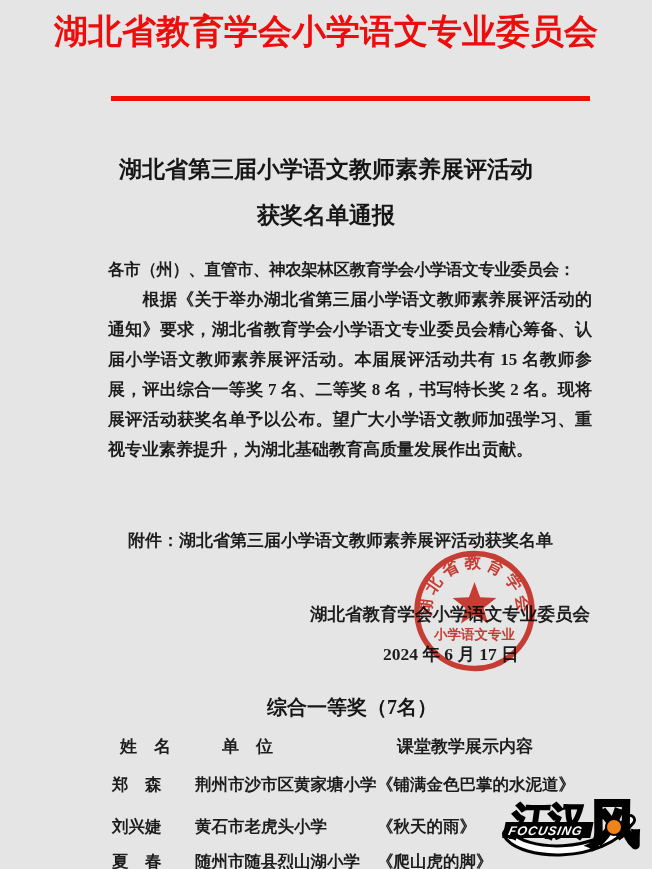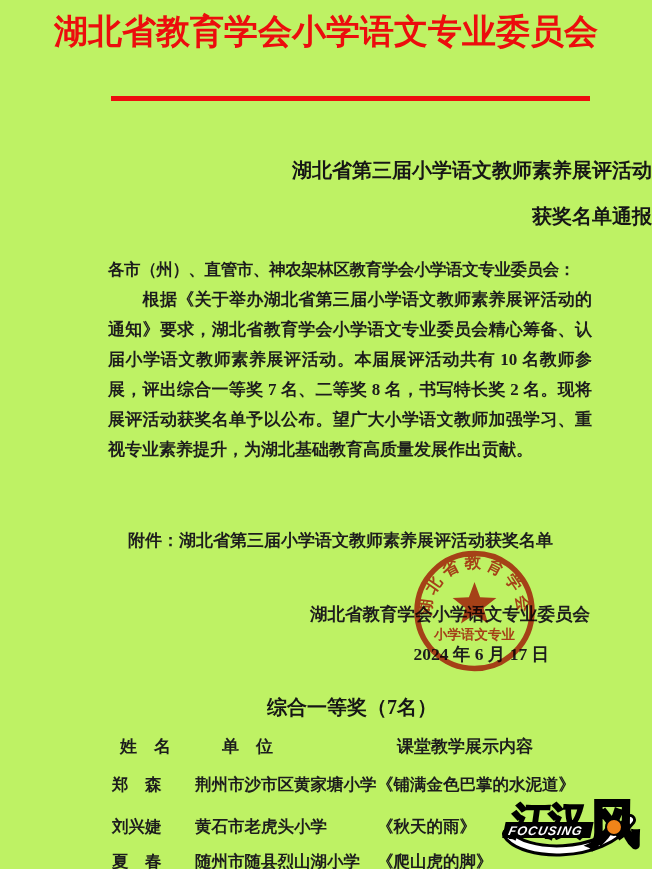--- a/index.html
+++ b/index.html
@@ -2,21 +2,21 @@
 <html><head>
 <meta charset="utf-8">
 <style>
   * { margin: 0; padding: 0; box-sizing: border-box; }
   html, body { background: #ffffff; }
   .page {
     position: relative;
     width: 652px;
     height: 869px;
     margin: 0 auto;
-    background: #bef264;
+    background: #e5e5e5;
     overflow: hidden;
     font-family: "Liberation Serif", "DejaVu Serif", serif;
     color: #1d1d1d;
   }
   .letterhead {
     position: absolute;
     top: 9px; left: 0; width: 652px;
     text-align: center;
     font-size: 34px;
     font-weight: bold;
@@ -26,22 +26,22 @@
   }
   .red-rule {
     position: absolute;
     top: 96px; left: 111px;
     width: 479px; height: 5px;
     background: #ee0e0e;
   }
   .doc-title {
     position: absolute;
     top: 147px; left: 0; width: 652px;
-    text-align: right;
-    font-size: 20px;
+    text-align: center;
+    font-size: 23px;
     font-weight: bold;
     line-height: 46px;
     color: #161616;
   }
   .body-block {
     position: absolute;
     top: 254px; left: 108px;
     width: 484px;
     font-weight: 600;
   }
@@ -73,21 +73,21 @@
     font-weight: 600;
     text-align: center;
     white-space: nowrap;
   }
   .date-line {
     position: absolute;
     top: 642px; left: 383px;
     width: 166px;
     font-size: 17.5px;
     font-weight: 600;
-    text-align: right;
+    text-align: left;
     white-space: nowrap;
   }
   .seal {
     position: absolute;
     top: 548px; left: 411px;
     width: 128px; height: 128px;
     opacity: 0.87;
     mix-blend-mode: multiply;
     pointer-events: none;
   }
@@ -134,21 +134,21 @@
 
   <div class="doc-title">
     <div>湖北省第三届小学语文教师素养展评活动</div>
     <div>获奖名单通报</div>
   </div>
 
   <div class="body-block">
     <div class="salutation">各市（州）、直管市、神农架林区教育学会小学语文专业委员会：</div>
     <div class="bline">　　根据《关于举办湖北省第三届小学语文教师素养展评活动的</div>
     <div class="bline">通知》要求，湖北省教育学会小学语文专业委员会精心筹备、认</div>
-    <div class="bline">届小学语文教师素养展评活动。本届展评活动共有 10 名教师参</div>
+    <div class="bline">届小学语文教师素养展评活动。本届展评活动共有 15 名教师参</div>
     <div class="bline">展，评出综合一等奖 7 名、二等奖 8 名，书写特长奖 2 名。现将</div>
     <div class="bline">展评活动获奖名单予以公布。望广大小学语文教师加强学习、重</div>
     <div class="bline last">视专业素养提升，为湖北基础教育高质量发展作出贡献。</div>
   </div>
 
   <div class="attachment">附件：湖北省第三届小学语文教师素养展评活动获奖名单</div>
 
   <div class="signature">湖北省教育学会小学语文专业委员会</div>
   <div class="date-line">2024 年 6 月 17 日</div>
 

